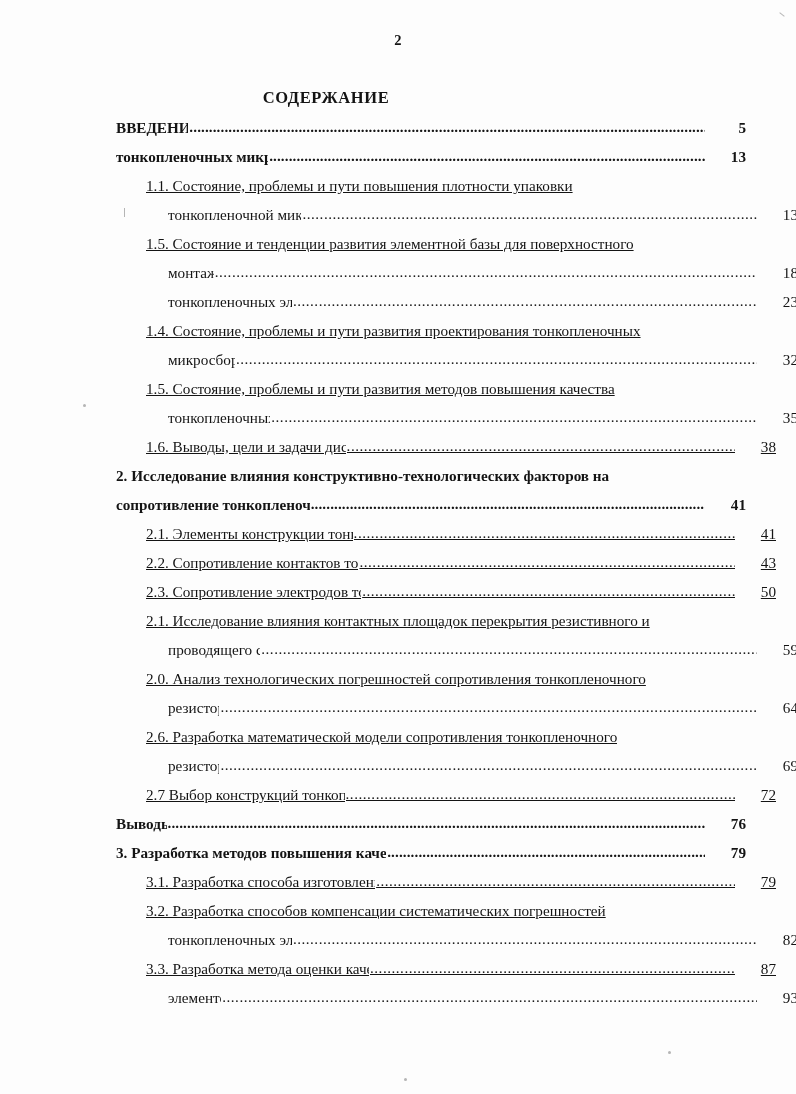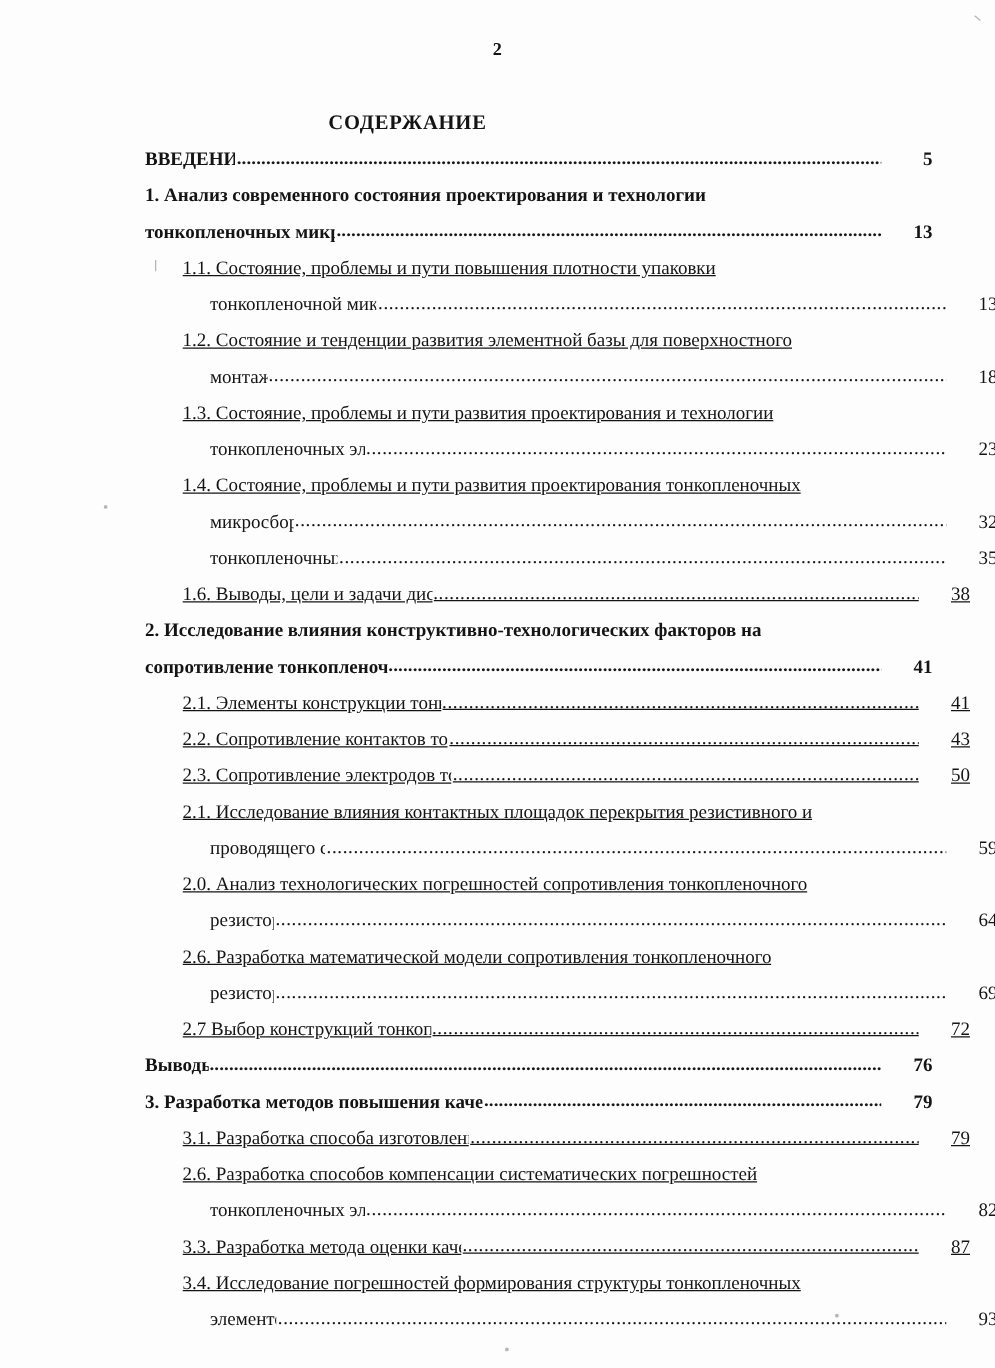--- a/index.html
+++ b/index.html
@@ -119,69 +119,64 @@
   <div class="folio">2</div>
 
   <div class="doc-title">СОДЕРЖАНИЕ</div>
 
   <div class="toc" id="toc-list">
       <div class="toc-row ind-0 lvl-chapter">
         <span class="label">ВВЕДЕНИЕ</span>
         <span class="leader"></span>
         <span class="pagenum">5</span>
       </div>
-      <div class="toc-row ind-0 lvl-chapter plain">
-        <span class="label">1. Анализ современного состояния проектирования и технологии</span>
-        <span class="leader"></span>
-        <span class="pagenum"></span>
-      </div>
       <div class="toc-row ind-0 lvl-chapter">
         <span class="label">тонкопленочных микросборок</span>
         <span class="leader"></span>
         <span class="pagenum">13</span>
       </div>
       <div class="toc-row ind-1 lvl-section plain">
         <span class="label">1.1. Состояние, проблемы и пути повышения плотности упаковки</span>
         <span class="leader"></span>
         <span class="pagenum"></span>
       </div>
       <div class="toc-row ind-2 lvl-section">
         <span class="label">тонкопленочной микросборки</span>
         <span class="leader"></span>
         <span class="pagenum">13</span>
       </div>
       <div class="toc-row ind-1 lvl-section plain">
-        <span class="label">1.2. Состояние и тенденции развития элементной базы для поверхностного</span>
+        <span class="label">1.5. Состояние и тенденции развития элементной базы для поверхностного</span>
         <span class="leader"></span>
         <span class="pagenum"></span>
       </div>
       <div class="toc-row ind-2 lvl-section">
         <span class="label">монтажа</span>
         <span class="leader"></span>
         <span class="pagenum">18</span>
       </div>
-      <div class="toc-row ind-1 lvl-section plain">
-        <span class="label">1.3. Состояние, проблемы и пути развития проектирования и технологии</span>
-        <span class="leader"></span>
-        <span class="pagenum"></span>
-      </div>
       <div class="toc-row ind-2 lvl-section">
         <span class="label">тонкопленочных элементов</span>
         <span class="leader"></span>
         <span class="pagenum">23</span>
       </div>
       <div class="toc-row ind-1 lvl-section plain">
         <span class="label">1.4. Состояние, проблемы и пути развития проектирования тонкопленочных</span>
         <span class="leader"></span>
         <span class="pagenum"></span>
       </div>
       <div class="toc-row ind-2 lvl-section">
         <span class="label">микросборок</span>
         <span class="leader"></span>
         <span class="pagenum">32</span>
+      </div>
+      <div class="toc-row ind-1 lvl-section plain">
+        <span class="label">1.5. Состояние, проблемы и пути развития методов повышения качества</span>
+        <span class="leader"></span>
+        <span class="pagenum"></span>
       </div>
       <div class="toc-row ind-2 lvl-section">
         <span class="label">тонкопленочных плат</span>
         <span class="leader"></span>
         <span class="pagenum">35</span>
       </div>
       <div class="toc-row ind-1 lvl-section">
         <span class="label">1.6. Выводы, цели и задачи диссертационной работы</span>
         <span class="leader"></span>
         <span class="pagenum">38</span>
@@ -255,38 +250,33 @@
         <span class="label">3. Разработка методов повышения качества тонкопленочной микросборки</span>
         <span class="leader"></span>
         <span class="pagenum">79</span>
       </div>
       <div class="toc-row ind-1 lvl-section">
         <span class="label">3.1. Разработка способа изготовления тонкопленочного резистора</span>
         <span class="leader"></span>
         <span class="pagenum">79</span>
       </div>
       <div class="toc-row ind-1 lvl-section plain">
-        <span class="label">2.6. Разработка способов компенсации систематических погрешностей</span>
+        <span class="label">3.2. Разработка способов компенсации систематических погрешностей</span>
         <span class="leader"></span>
         <span class="pagenum"></span>
       </div>
       <div class="toc-row ind-2 lvl-section">
         <span class="label">тонкопленочных элементов</span>
         <span class="leader"></span>
         <span class="pagenum">82</span>
       </div>
       <div class="toc-row ind-1 lvl-section">
         <span class="label">3.3. Разработка метода оценки качества тонкопленочной платы</span>
         <span class="leader"></span>
         <span class="pagenum">87</span>
-      </div>
-      <div class="toc-row ind-1 lvl-section plain">
-        <span class="label">3.4. Исследование погрешностей формирования структуры тонкопленочных</span>
-        <span class="leader"></span>
-        <span class="pagenum"></span>
       </div>
       <div class="toc-row ind-2 lvl-section">
         <span class="label">элементов</span>
         <span class="leader"></span>
         <span class="pagenum">93</span>
       </div>
     </div>
 
   <div class="stray-mark" style="left:124px; top:208px; width:1px; height:9px;"></div>
   <div class="stray-mark" style="left:83px; top:404px; width:3px; height:3px; border-radius:50%;"></div>

